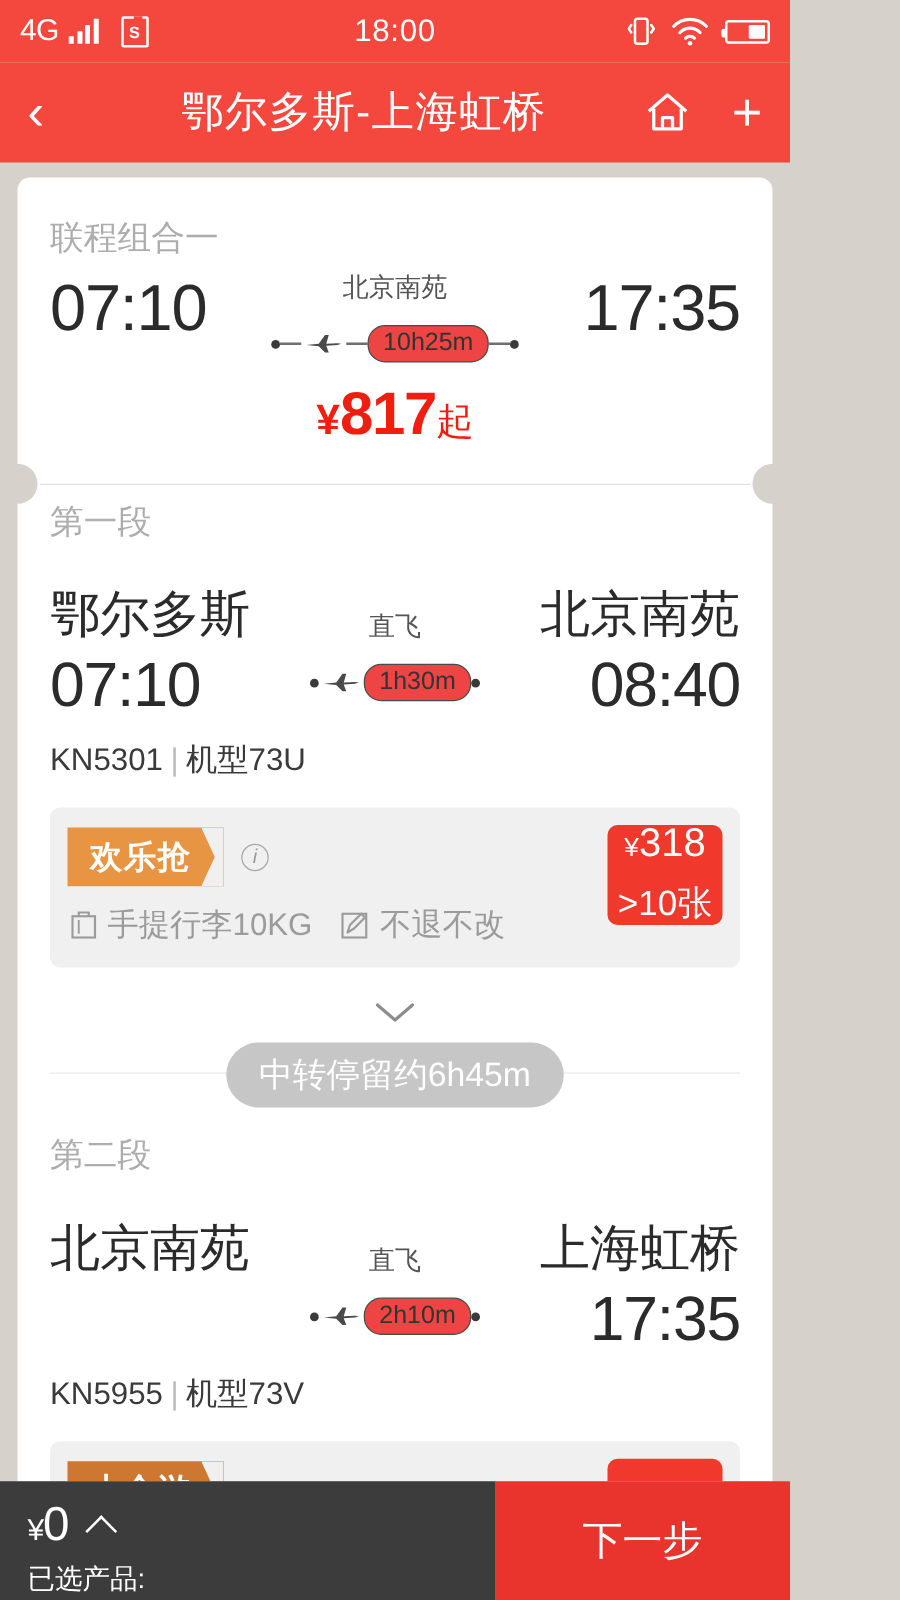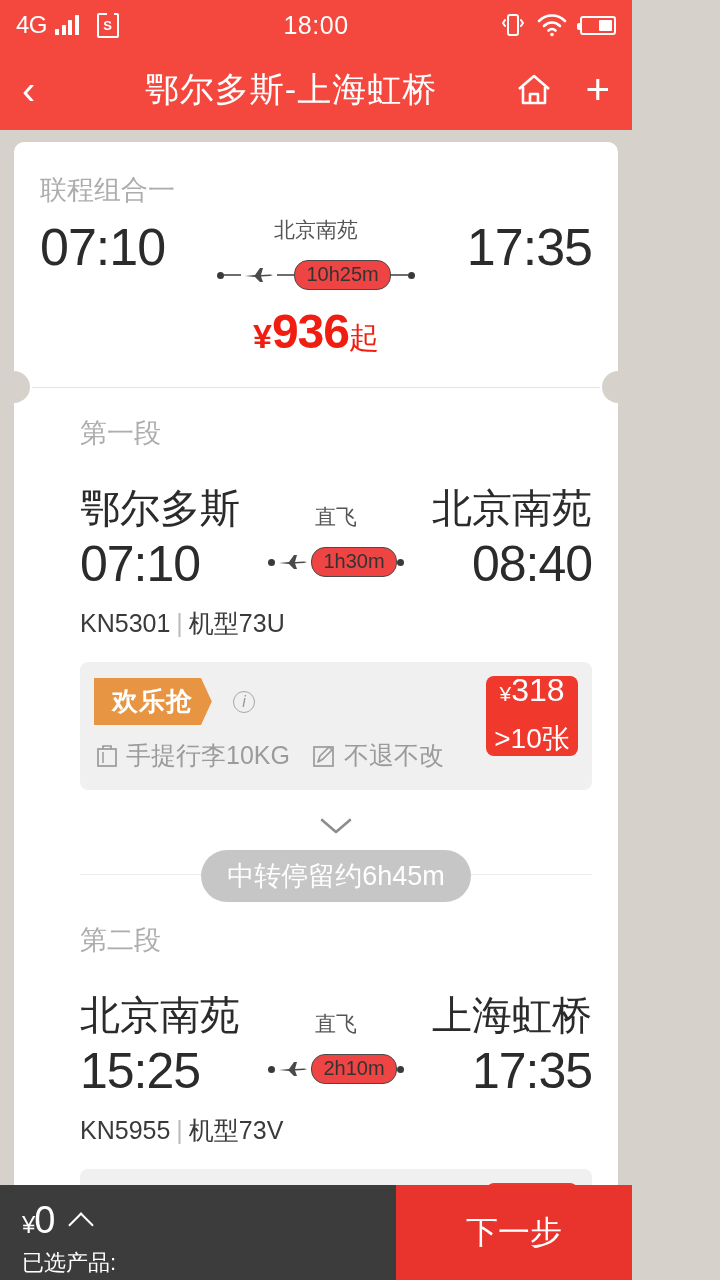--- a/index.html
+++ b/index.html
@@ -90,21 +90,21 @@
   .price-main .num { font-size: 48px; font-weight: bold; letter-spacing: -1px;}
   .price-main .suf { font-size: 30px; }
 
   
   .notch { position: relative; height: 0; }
   .notch .line { position: absolute; left: 18px; right: 18px; top: 0; height: 1px; background: #e2e2e2; }
   .notch .hole { position: absolute; top: -16px; width: 32px; height: 32px; border-radius: 50%; background: #d6d2cb; }
   .notch .hole.l { left: -16px; }
   .notch .hole.r { right: -16px; }
 
-  .seg-block { padding: 28px 26px 0 26px; margin-left: 40px; }
+  .seg-block { padding: 12px 26px 0 26px; }
   .seg-label { color: #adadad; font-size: 27px; }
   .seg-row { display: flex; align-items: flex-start; margin-top: 34px; }
   .seg-col { min-width: 210px; }
   .seg-col.right { text-align: right; }
   .seg-city { font-size: 40px; color: #2b2b2b; line-height: 1.15; }
   .seg-time { font-size: 50px; color: #2b2b2b; letter-spacing: -1px; margin-top: 4px;}
   .seg-route { flex: 1; position: relative; height: 60px; margin: 18px 6px 0 6px; }
   .flightno { font-size: 25px; color: #3a3a3a; margin-top: 14px; }
   .flightno .divider { color: #bbb; margin: 0 6px; }
 
@@ -238,21 +238,21 @@
               </svg>
               <span class="seg"></span>
               <span class="durpill">10h25m</span>
               <span class="seg"></span>
               <span class="dot"></span>
             </div>
           </div>
           <div class="big-time right">17:35</div>
         </div>
         <div class="price-main">
-          <span class="cur">¥</span><span class="num">936</span><span class="suf">起</span>
+          <span class="cur">¥</span><span class="num">817</span><span class="suf">起</span>
         </div>
       </div>
 
       <div class="notch">
         <span class="hole l"></span>
         <span class="line"></span>
         <span class="hole r"></span>
       </div>
 
       <div class="seg-block">
@@ -323,21 +323,20 @@
           <div class="hr"></div>
           <span class="tpill">中转停留约6h45m</span>
         </div>
       </div>
 
       <div class="seg-block" style="padding-top:10px;">
         <div class="seg-label">第二段</div>
         <div class="seg-row">
           <div class="seg-col">
             <div class="seg-city">北京南苑</div>
-            <div class="seg-time">15:25</div>
           </div>
           <div class="seg-route">
             <div class="route-top">直飞</div>
             <div class="route-line">
               <span class="dot"></span>
               <span class="seg s1"></span>
               <svg class="plane" width="30" height="16" viewBox="0 0 30 16">
                 <path d="M1 9 L11 8 L16 1 L19 1 L17 8 L26 7.5 L29 8 L26 9 L17 9.5 L19 15 L16 15 L11 10 Z" fill="#4a4a4a"></path>
               </svg>
               <span class="seg"></span>

